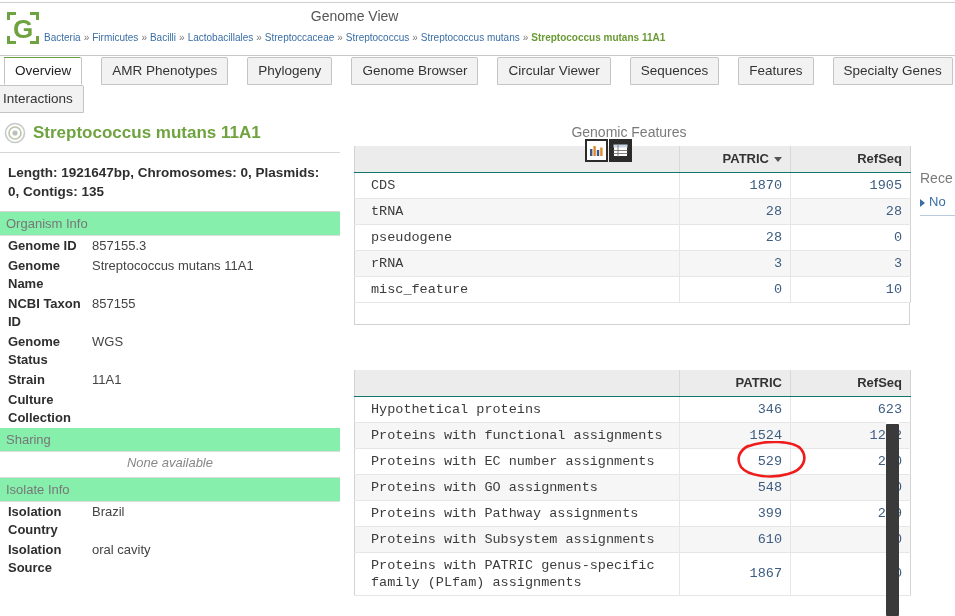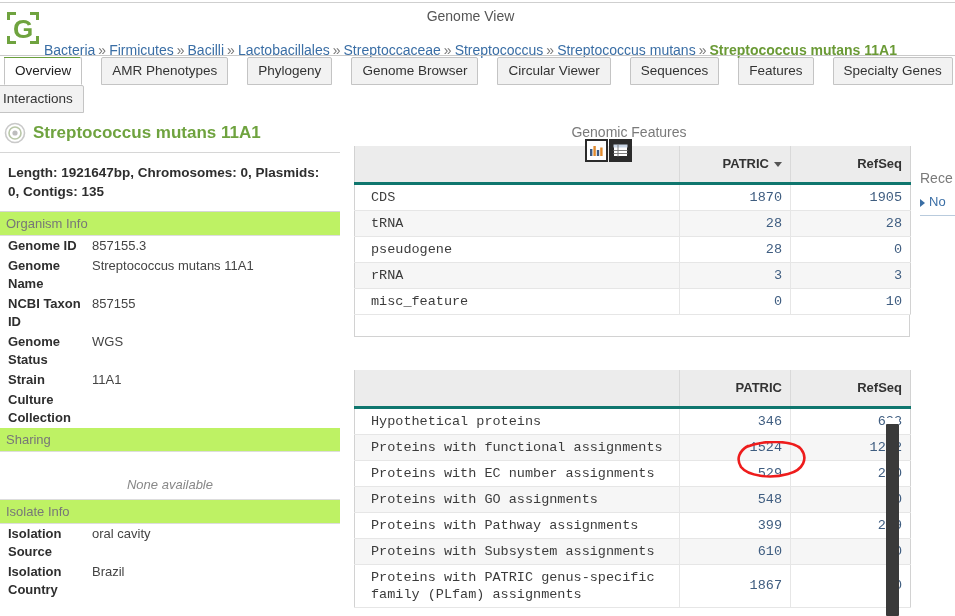--- a/index.html
+++ b/index.html
@@ -40,22 +40,22 @@
   .header-titles {
     position: absolute; left: 44px; top: 2px; text-align: center;
   }
   .app-title {
     font-size: 14px;
     color: #555555;
     line-height: 20px;
     white-space: nowrap;
   }
   .breadcrumb {
-    margin-top: 14px;
-    font-size: 14px;
+    margin-top: 2px;
+    font-size: 10px;
     line-height: 20px;
     white-space: nowrap;
   }
   .breadcrumb a {
     color: #3a6ea5;
     text-decoration: none;
   }
   .breadcrumb .sep {
     color: #777777;
     margin: 0 3px;
@@ -135,21 +135,21 @@
   }
   .summary-line {
     padding: 10px 8px 10px 8px;
     font-size: 13.5px;
     font-weight: bold;
     color: #2e2e2e;
     line-height: 19px;
     border-bottom: 1px solid #d6d6d6;
   }
   .section-head {
-    background: #bef264;
+    background: #86efac;
     border-bottom: 1px solid #dddddd;
     padding: 4px 8px 4px 6px;
     font-size: 13px;
     color: #777777;
   }
   .kv-table { width: 100%; border-collapse: collapse; }
   .kv-table td {
     vertical-align: top;
     padding: 1px 4px 1px 0;
     font-size: 13px;
@@ -160,21 +160,21 @@
     padding-left: 8px !important;
     font-weight: bold;
     color: #2e2e2e;
   }
   .kv-val { color: #444444; }
   .none-available {
     text-align: center;
     font-style: italic;
     color: #888888;
     font-size: 13px;
-    padding: 25px 0 7px 0;
+    padding: 3px 0 7px 0;
     border-bottom: 1px solid #dddddd;
   }
 
   
   .panel { position: absolute; }
   .panel-head {
     display: flex;
     align-items: center;
     height: 22px;
     flex-direction: column;
@@ -209,28 +209,28 @@
   .ftable {
     width: 100%;
     border-collapse: collapse;
     border: 1px solid #d2d2d2;
     border-top: none;
     background: #ffffff;
     table-layout: fixed;
   }
   .ftable th {
     background: #ececec;
-    border-bottom: 3px solid #0f766e;
+    border-bottom: 1px solid #0f766e;
     border-left: 1px solid #d9d9d9;
     font-size: 13px;
     font-weight: bold;
     color: #333333;
     text-align: right;
     padding: 5px 8px 5px 4px;
-    height: 37px;
+    height: 26px;
   }
   .ftable th.col-label {
     border-left: none;
     text-align: left;
   }
   .ftable td {
     border-bottom: 1px solid #e6e6e6;
     border-left: 1px solid #e6e6e6;
     font-size: 13.5px;
     color: #3c3c3c;
@@ -394,26 +394,26 @@
         </tbody>
     </table>
 
     <div class="section-head">Sharing</div>
     <div class="none-available">None available</div>
 
     <div class="section-head">Isolate Info</div>
     <table class="kv-table">
       <tbody id="isolate-info-body">
           <tr>
+            <td class="kv-key">Isolation Country</td>
+            <td class="kv-val">Brazil</td>
+          </tr>
+          <tr>
             <td class="kv-key">Isolation Source</td>
             <td class="kv-val">oral cavity</td>
-          </tr>
-          <tr>
-            <td class="kv-key">Isolation Country</td>
-            <td class="kv-val">Brazil</td>
           </tr>
         </tbody>
     </table>
   </div>
 
   <div class="panel" style="left:354px; top:124px; width:556px;">
     <div class="panel-head">
       <div class="panel-title">Genomic Features</div>
       <div class="panel-bar">
         <div class="panel-tools">

